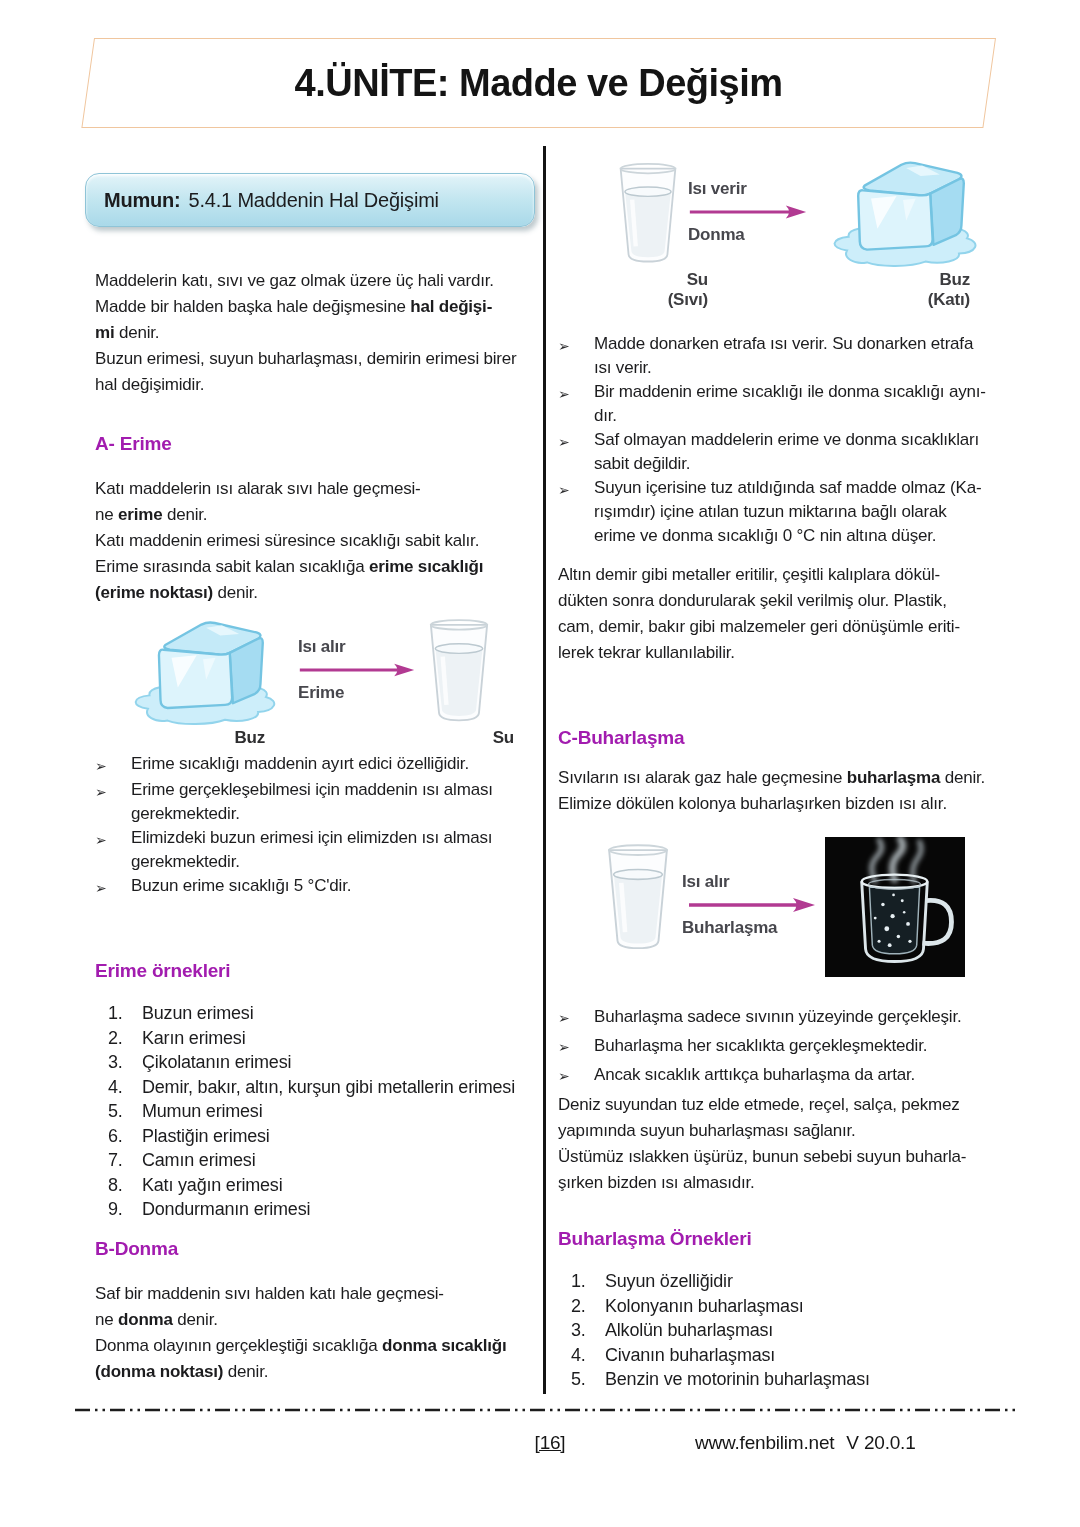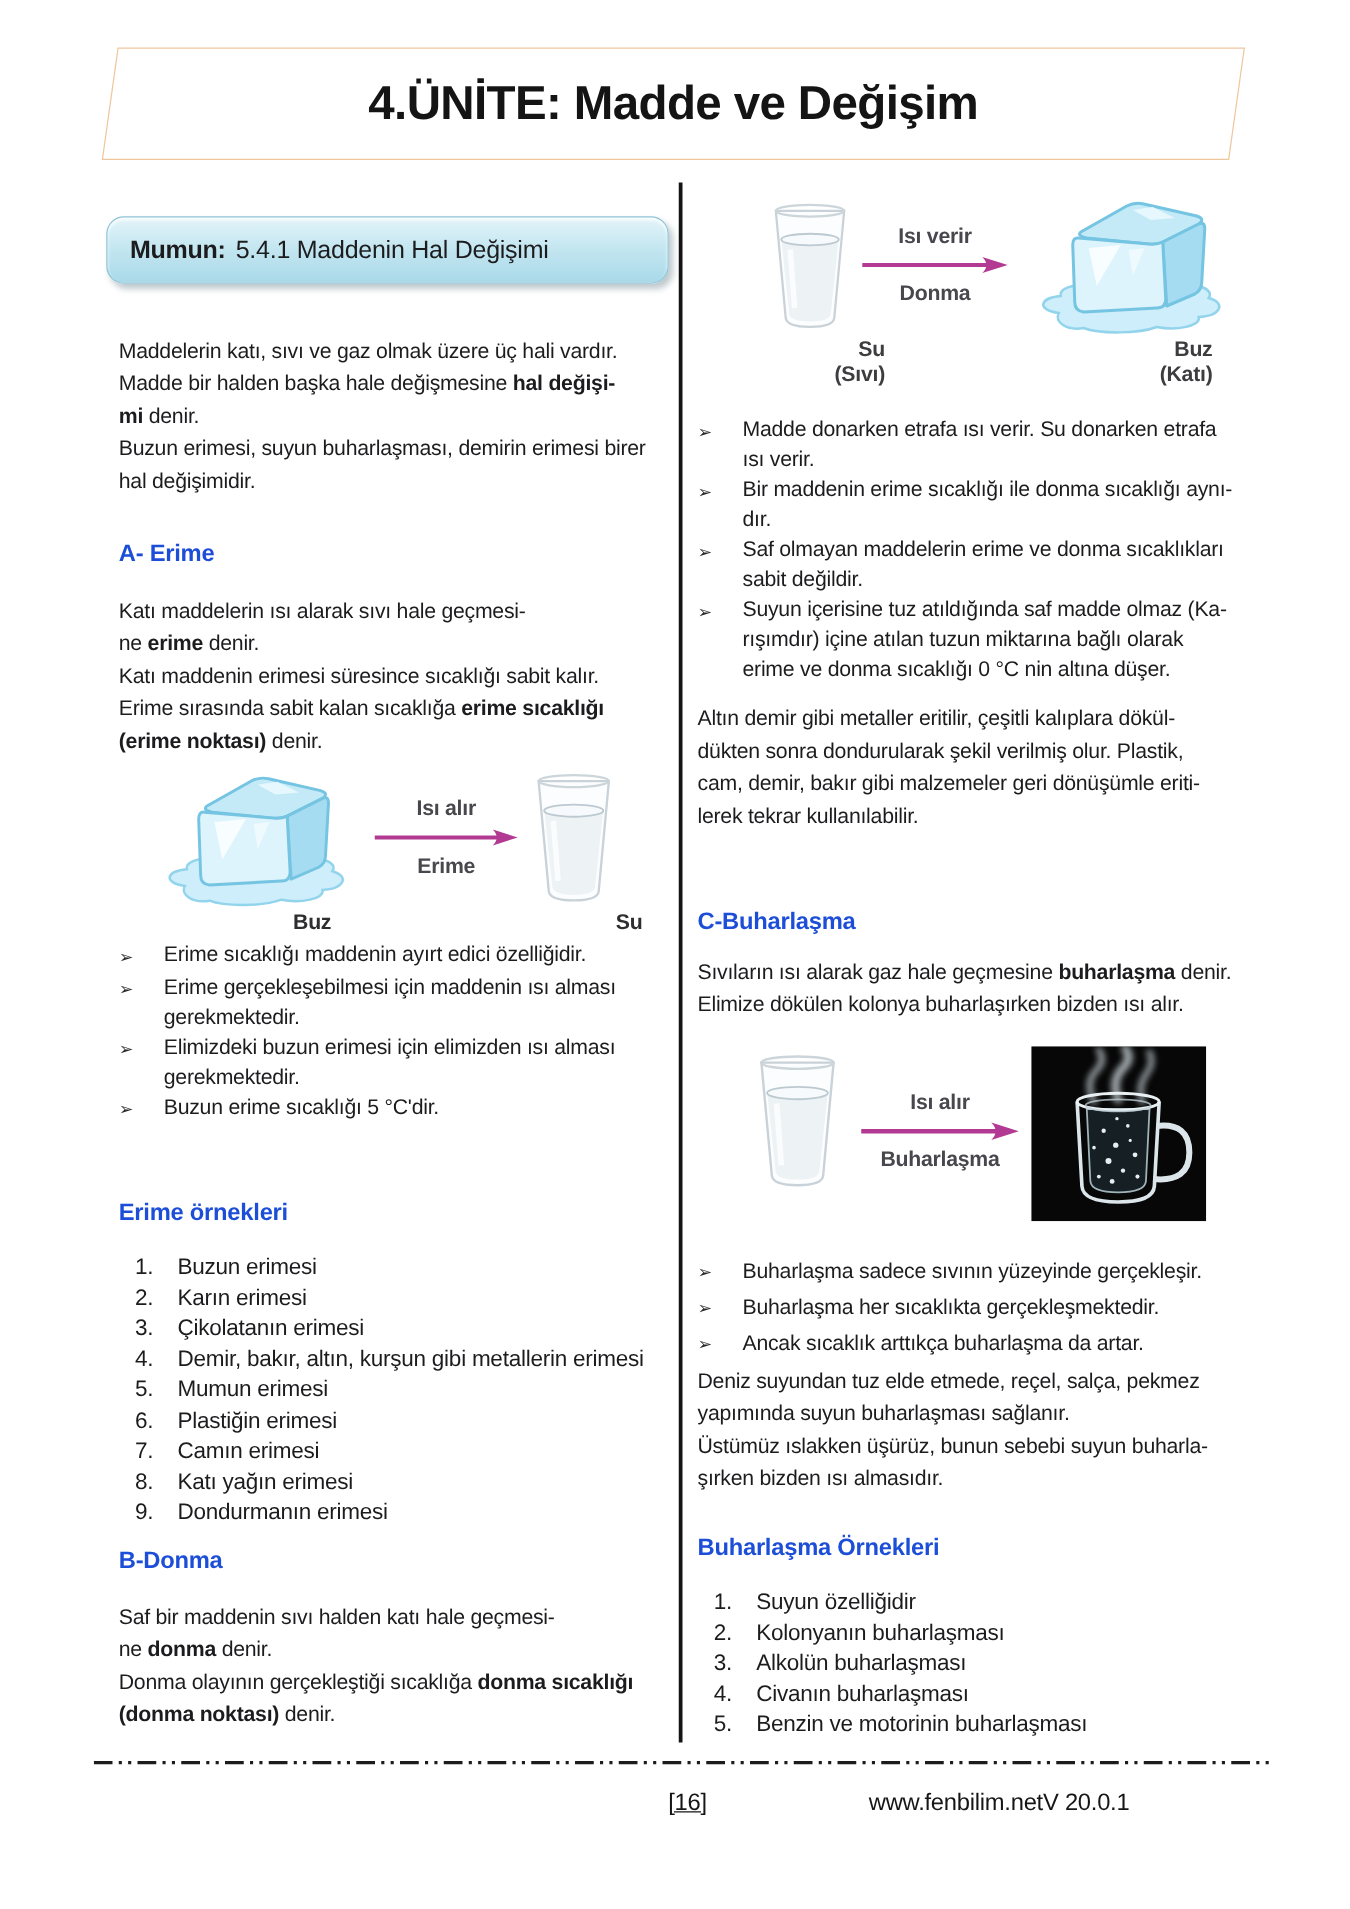--- a/index.html
+++ b/index.html
@@ -32,49 +32,49 @@
     position:absolute;left:85px;top:173px;width:450px;height:54px;border-radius:14px;
     background:linear-gradient(180deg,#e3f4f9 0%,#c3e6f0 48%,#a9d9e9 100%);
     border:1px solid #8fc4d7;
     box-shadow:3px 4px 5px rgba(110,135,145,.45), inset 0 2px 3px rgba(255,255,255,.9);
     display:flex;align-items:center;padding:0 18px;font-size:20px;
   }
   .konu-label{font-weight:bold;margin-right:8px;}
 
   
   .txt{position:absolute;font-size:17px;line-height:26px;}
-  h2.sec,h3.sec{position:absolute;margin:0;font-size:19px;font-weight:bold;color:#1d4ed8;}
+  h2.sec,h3.sec{position:absolute;margin:0;font-size:19px;font-weight:bold;color:#a21caf;}
 
   
   ul.bullets{position:absolute;margin:0;padding:0;list-style:none;font-size:17px;}
   ul.bullets li{display:flex;align-items:flex-start;}
   ul.bullets .bmark{flex:none;width:36px;font-family:"DejaVu Sans",sans-serif;font-size:14px;color:#2c2c2e;padding-top:2px;}
   ul.bullets .btext{flex:1;}
   ul.lh24 li{line-height:24px;}
   ul.lh27 li{line-height:27px;}
 
   
   ol.numlist{position:absolute;margin:13px;padding:0;list-style:none;counter-reset:item;font-size:18px;}
   ol.numlist li{display:flex;counter-increment:item;line-height:24.5px;}
   ol.numlist li::before{content:counter(item) ".";flex:none;width:34px;}
 
   
   .figure{position:absolute;}
   .figure svg{position:absolute;display:block;}
   .fig-label{position:absolute;text-align:right;font-weight:bold;font-size:17px;color:#3d3d40;line-height:20px;}
-  .arrow-wrap{position:absolute;text-align:center;}
+  .arrow-wrap{position:absolute;text-align:left;}
   .arrow-wrap .alabel{font-weight:bold;font-size:17px;color:#47474d;line-height:22px;}
   .arrow-wrap svg{position:static;width:100%;height:18px;margin:3px 0;}
 
   
   .footer-line{position:absolute;left:75px;top:1408px;width:945px;height:4px;}
   .footer-text{position:absolute;top:1432px;font-size:19px;color:#161616;}
   .pageno{left:505px;width:90px;text-align:center;text-decoration:underline;}
   .site{left:695px;width:300px;}
-  .site .ver{margin-left:0;}
+  .site .ver{margin-left:12px;}
 </style>
 </head>
 <body>
 
 <div class="page">
 
   <div class="unit-box">
     <div class="unit-inner">
       <div class="unit-title">4.ÜNİTE: Madde ve Değişim</div>
     </div>

